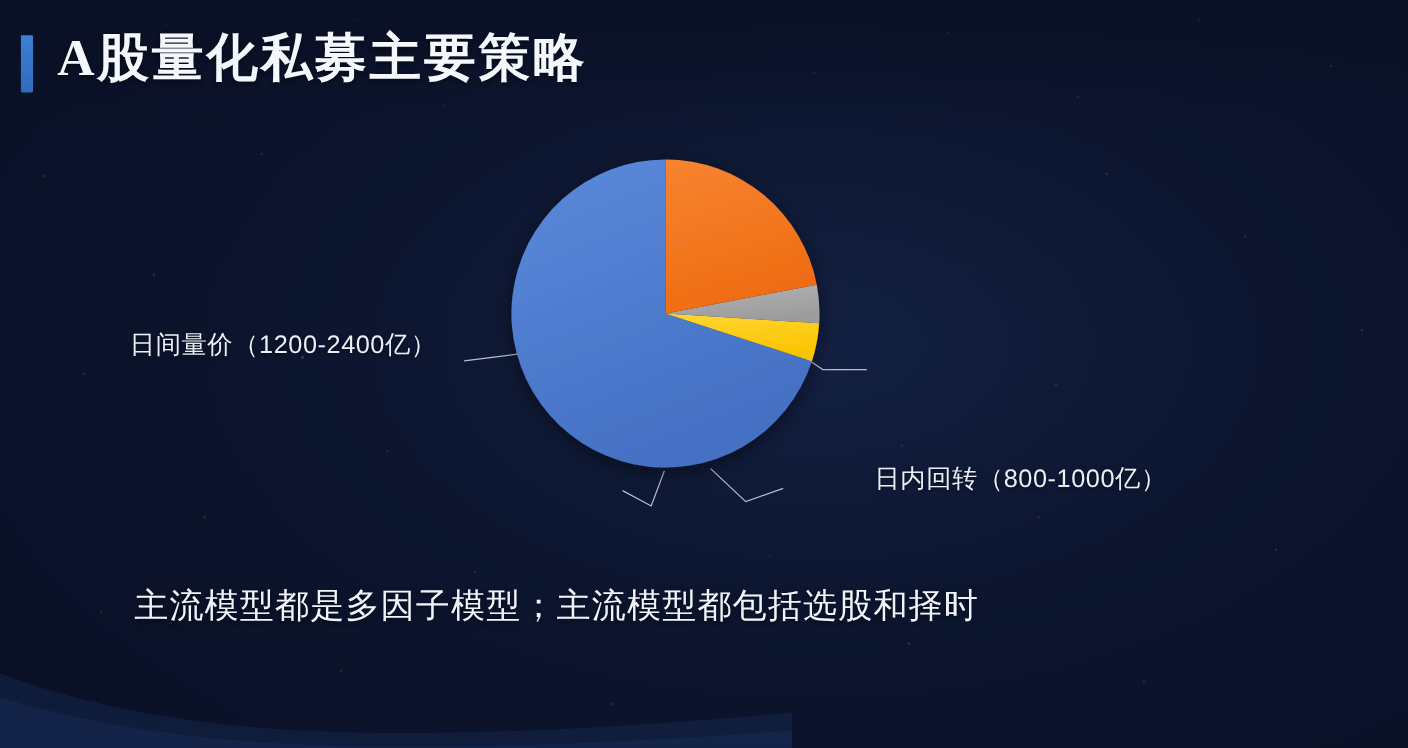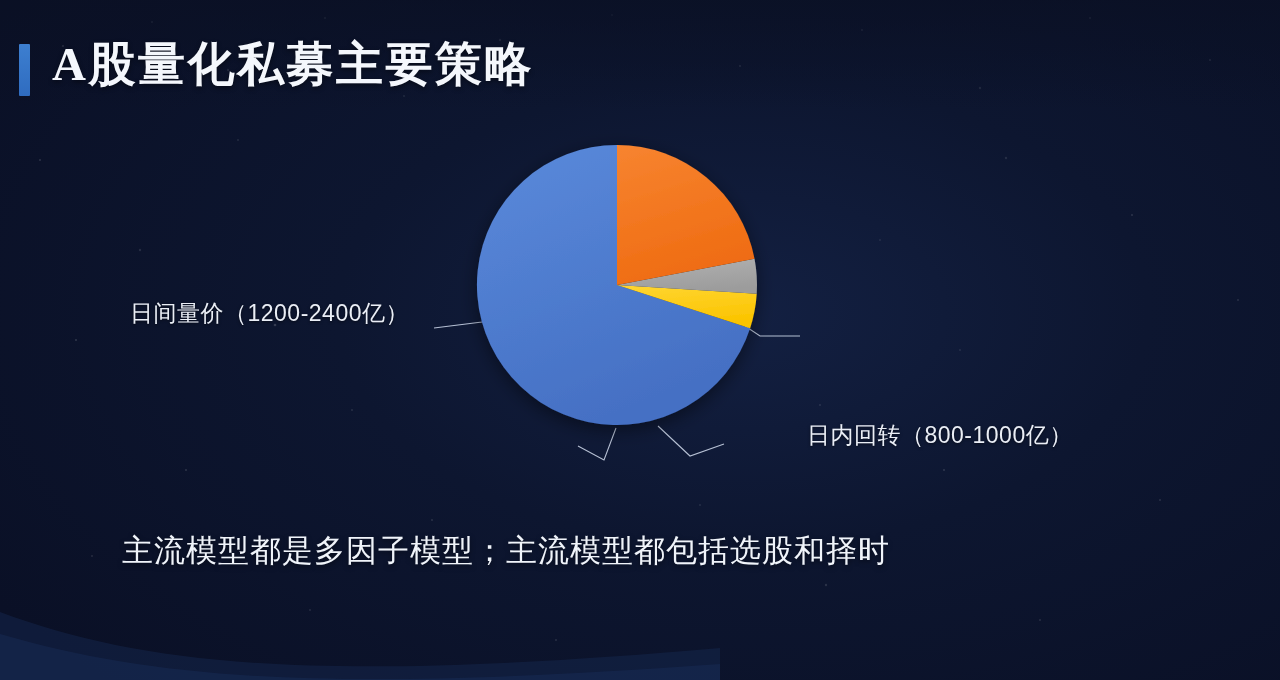--- a/index.html
+++ b/index.html
@@ -36,21 +36,21 @@
   .top-glow {
     position: absolute;
     left: 0; top: 0; right: 0; height: 110px;
     background: linear-gradient(180deg, rgba(10,16,36,.75) 0%, rgba(10,16,36,0) 100%);
     pointer-events: none;
   }
 
   
   .header {
     position: absolute;
-    left: 0; top: 16px;
+    left: 0; top: 4px;
     width: 1144px; height: 108px;
   }
   .title-accent {
     position: absolute;
     left: 19px; top: 28px;
     width: 11px; height: 52px;
     background: linear-gradient(180deg, #3d7fd0 0%, #2f6cc0 100%);
     border-radius: 1px;
   }
   .page-title {
@@ -87,21 +87,21 @@
     font-family: "Liberation Serif", "DejaVu Serif", serif;
     font-size: 11.5px;
     color: #dfe6f1;
     letter-spacing: 1.1px;
     white-space: nowrap;
   }
 
   
   .chart-area {
     position: absolute;
-    left: 12px; top: 108px;
+    left: 0; top: 108px;
     width: 1168px; height: 400px;
   }
   .pie-svg { position: absolute; left: 0; top: 0; }
 
   .pie-label {
     position: absolute;
     font-family: "Liberation Sans", "DejaVu Sans", sans-serif;
     font-size: 23px;
     color: #eaeef6;
     white-space: nowrap;

